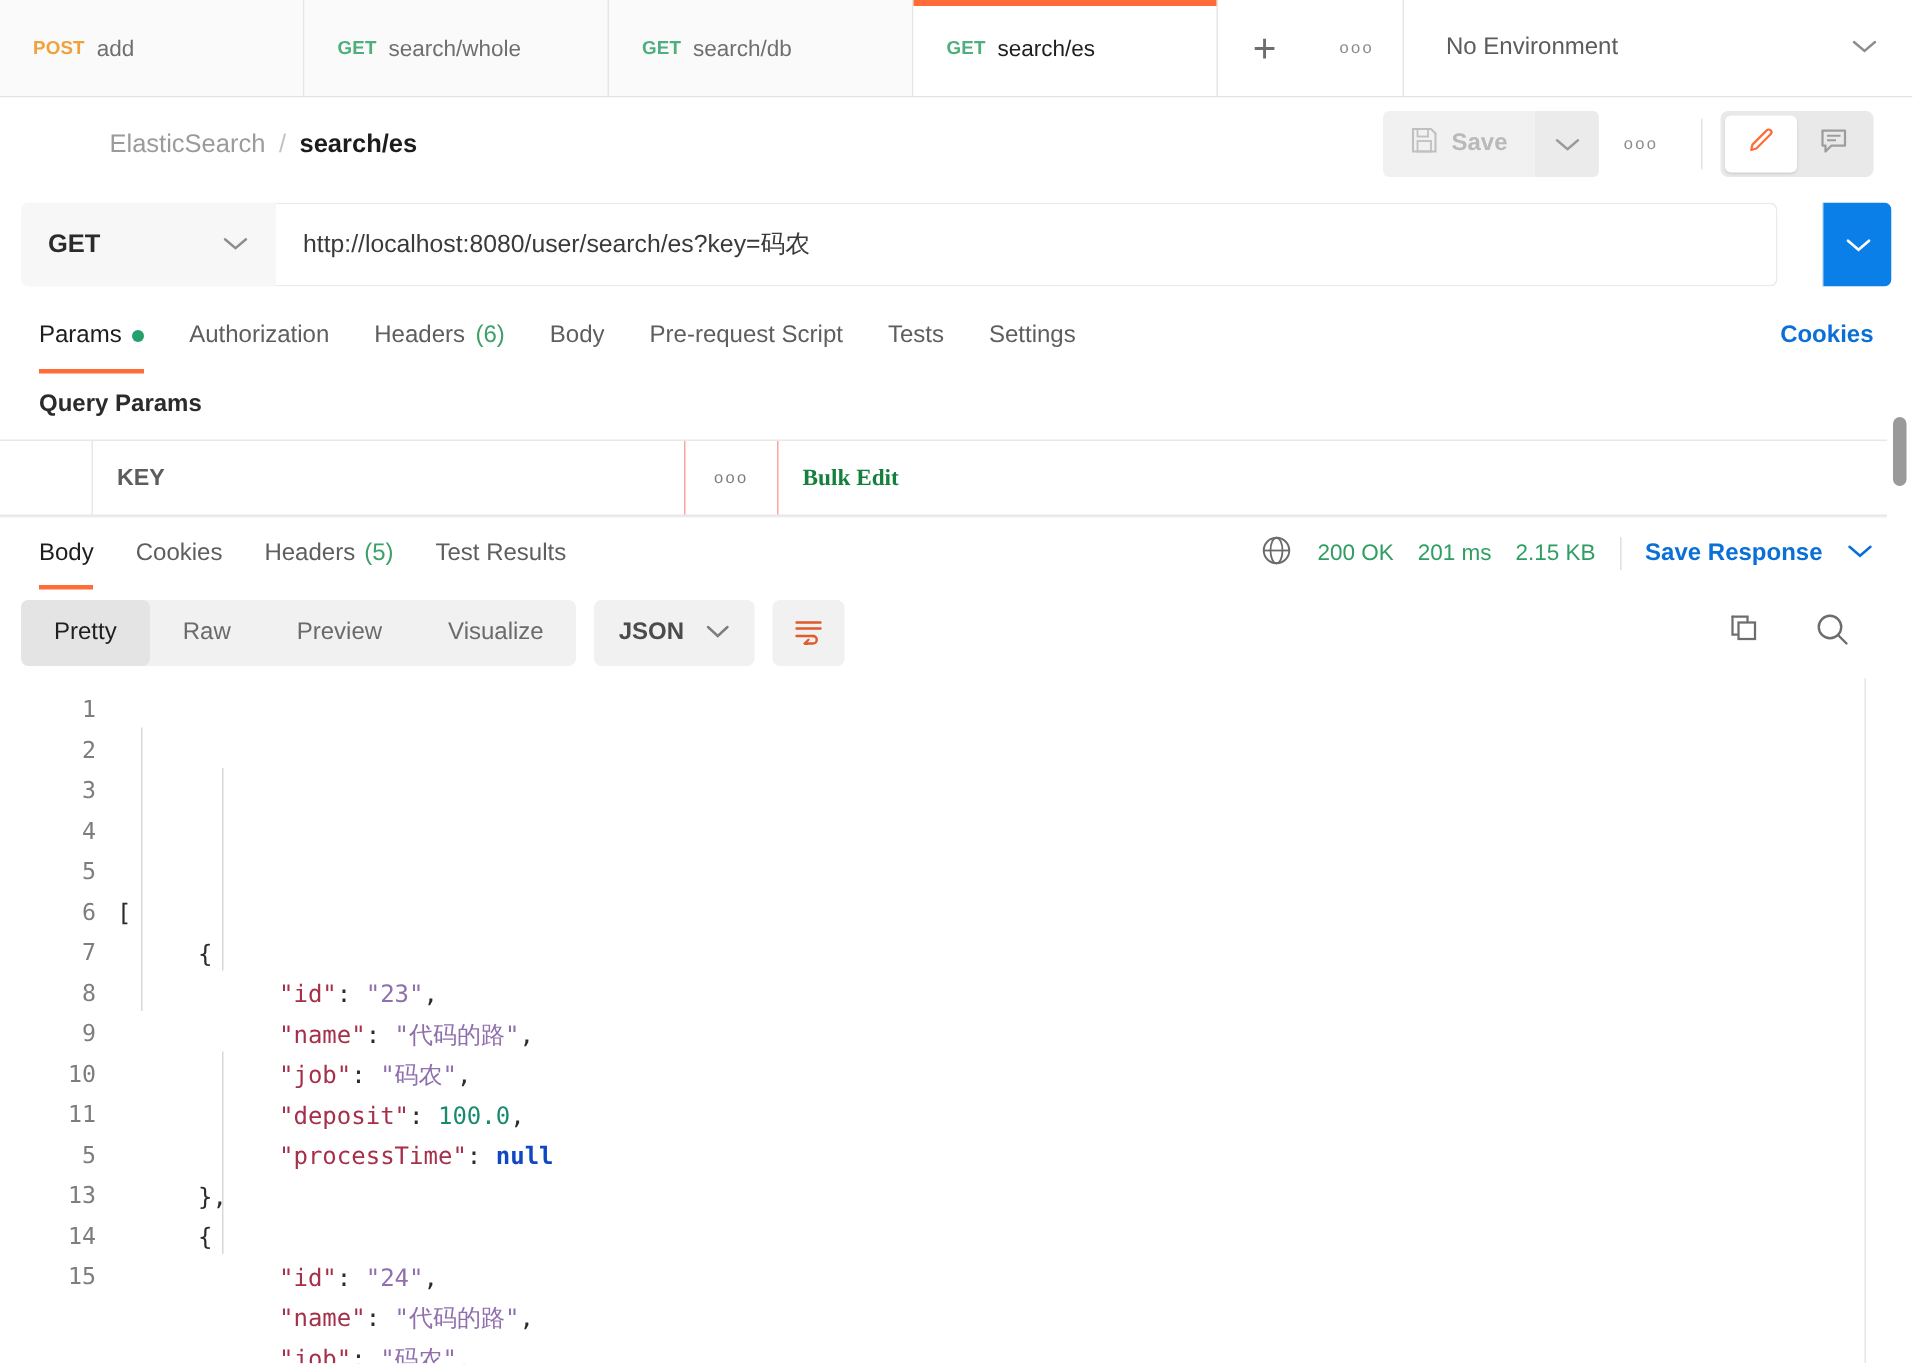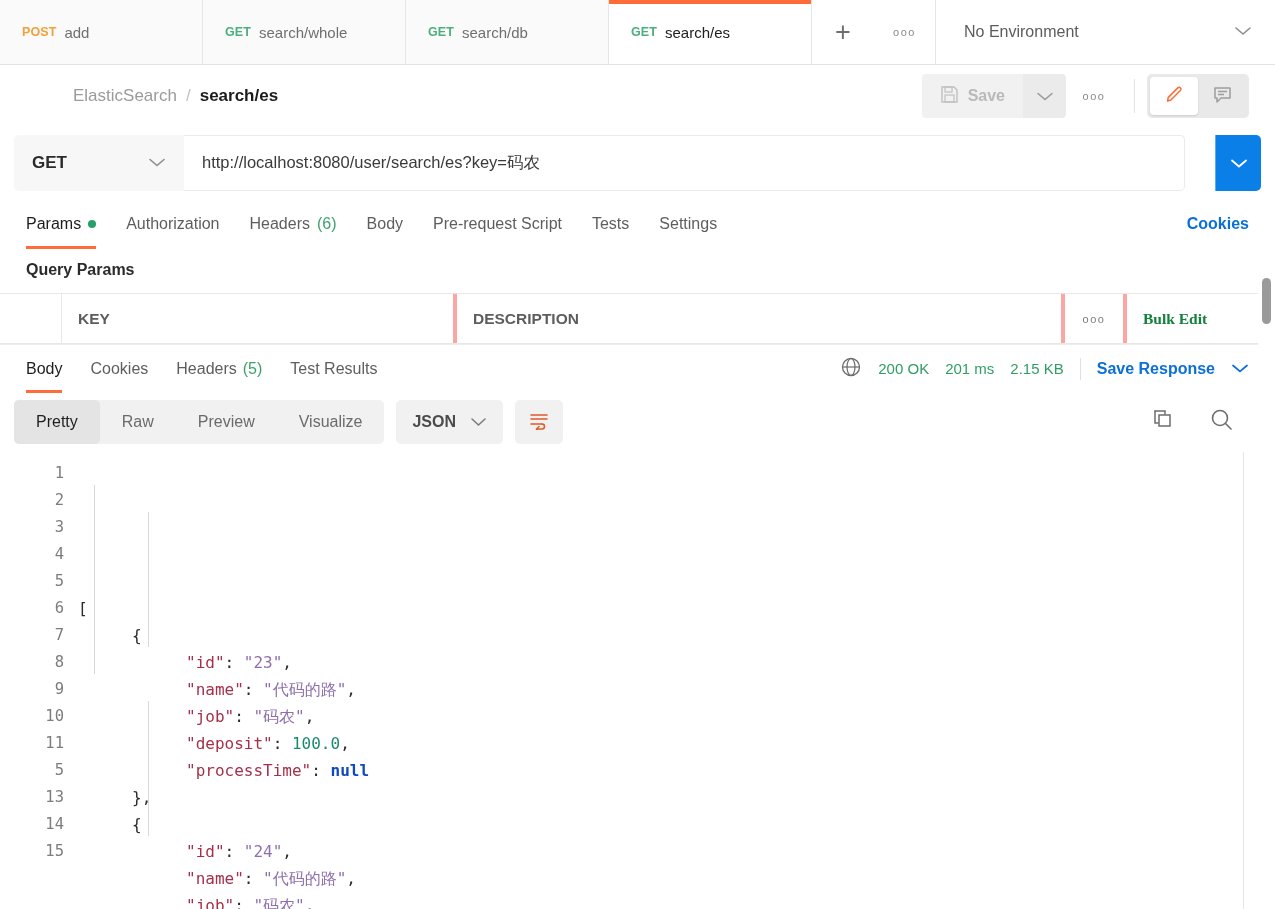--- a/index.html
+++ b/index.html
@@ -128,21 +128,21 @@
   .cnt { color:#3fa06b; }
   .cookies-link { color:#0b6fd8; font-size:16px; font-weight:700; cursor:pointer; }
 
   
   .qp-title { font-size: 16px; font-weight: 700; color:#2b2b2b; padding: 12px 26px 14px 26px; }
   .paramtable { border-top: 1px solid #e8e8e8; }
   .ptrow { display: flex; height: 50px; border-bottom: 1px solid #e8e8e8; }
   .pcell {
     display:flex; align-items:center; padding: 0 16px;
     font-size: 15.5px; color:#5d5d5d; font-weight: 700;
-    border-right: 4px solid #fca5a5; cursor:pointer;
+    border-right: 1px solid #fca5a5; cursor:pointer;
   }
   .pcell.chk { width: 62px; border-right: 1px solid #e8e8e8; }
   .pcell.key { width: 395px; }
   .pcell.val { width: 395px; }
   .pcell.desc { flex:1; }
   .pcell.dots3 { width: 62px; justify-content:center; color:#7d7d7d; font-weight:400; }
   .pcell.bulk { width: 148px; color:#15803d; border-right:none;font-family:Liberation Serif, serif; }
 
   
   .resp-head {
@@ -347,21 +347,20 @@
       </div>
     <div class="cookies-link">Cookies</div>
   </div>
 
   <div>
     <div class="qp-title">Query Params</div>
     <div class="paramtable">
       <div class="ptrow">
         <div class="pcell chk"></div>
         <div class="pcell key">KEY</div>
-        <div class="pcell desc">DESCRIPTION</div>
         <div class="pcell dots3">
           <span class="dots">ooo</span>
         </div>
         <div class="pcell bulk">Bulk Edit</div>
       </div>
     </div>
     <div class="sb-track-params"></div>
     <div class="sb-params"></div>
   </div>
 

